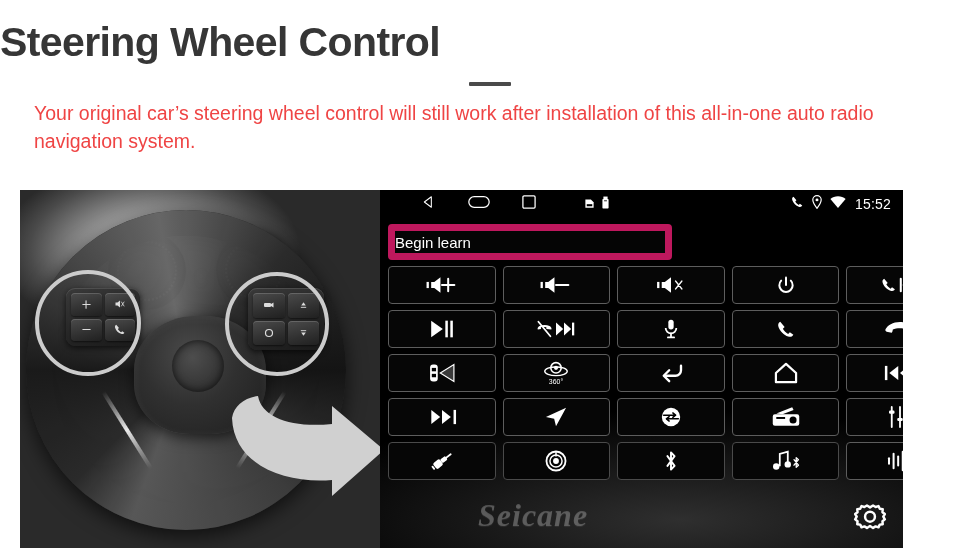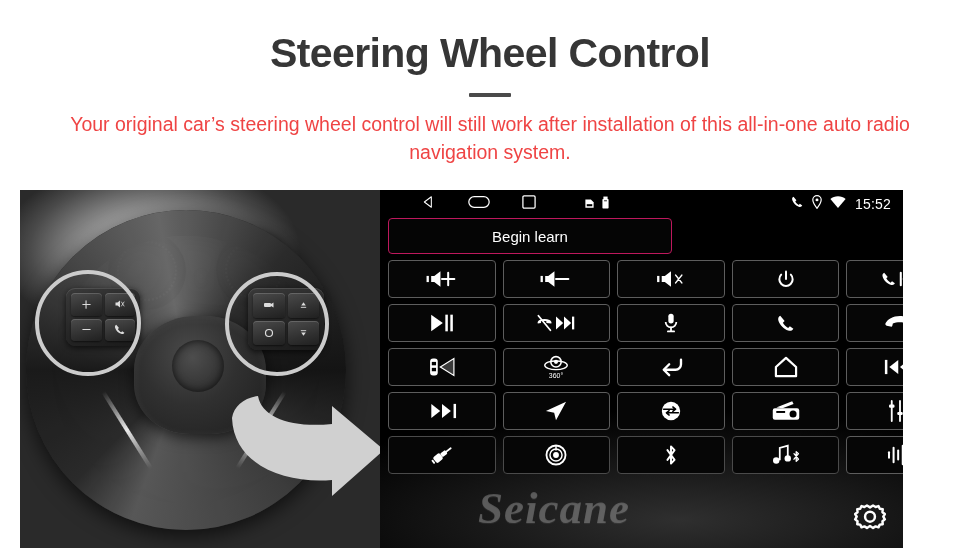--- a/index.html
+++ b/index.html
@@ -11,22 +11,21 @@
     width: 980px;
     height: 548px;
     overflow: hidden;
     font-family: "Liberation Sans", sans-serif;
     -webkit-font-smoothing: antialiased;
   }
 
   
   .header {
     width: 980px;
-    padding-top: 31px;
-    text-align: center;
+    padding-top: 20px;
     box-sizing: border-box;
   }
   .page-title {
     font-size: 41px;
     font-weight: bold;
     color: #363636;
     letter-spacing: -0.6px;
     line-height: 1.1;
     margin: 0;
   }
@@ -248,31 +247,30 @@
   }
   .sb-time {
     font-size: 14px;
     color: #fff;
     letter-spacing: 0.2px;
     margin-left: 2px;
   }
 
   .begin-learn {
     position: relative;
-    margin: 0 0 0 8px;
+    margin: 6px 0 0 8px;
     width: 284px;
     height: 36px;
-    border: 1px solid #be185d;
+    border: 7px solid #be185d;
     border-radius: 4px;
     background: #050505;
     color: #ffffff;
     font-size: 15px;
     display: flex;
     align-items: center;
-    justify-content: center;
     box-sizing: border-box;
   }
 
   .btn-grid {
     position: relative;
     margin: 6px 0 0 8px;
     width: 566px;
     display: grid;
     grid-template-columns: repeat(5, 1fr);
     grid-auto-rows: 38px;
@@ -290,21 +288,21 @@
   .grid-btn svg { display: block; }
   .grid-btn.dim { border-color: #4a4a4a; }
 
   .watermark {
     position: absolute;
     left: 98px;
     bottom: 14px;
     font-family: "Liberation Serif", serif;
     font-style: italic;
     font-weight: bold;
-    font-size: 45px;
+    font-size: 32px;
     letter-spacing: 1px;
     color: rgba(150,150,150,0.45);
     text-shadow: 0 1px 1px rgba(255,255,255,0.08);
     user-select: none;
   }
   .settings-gear {
     position: absolute;
     right: 14px;
     bottom: 8px;
     color: #ffffff;

